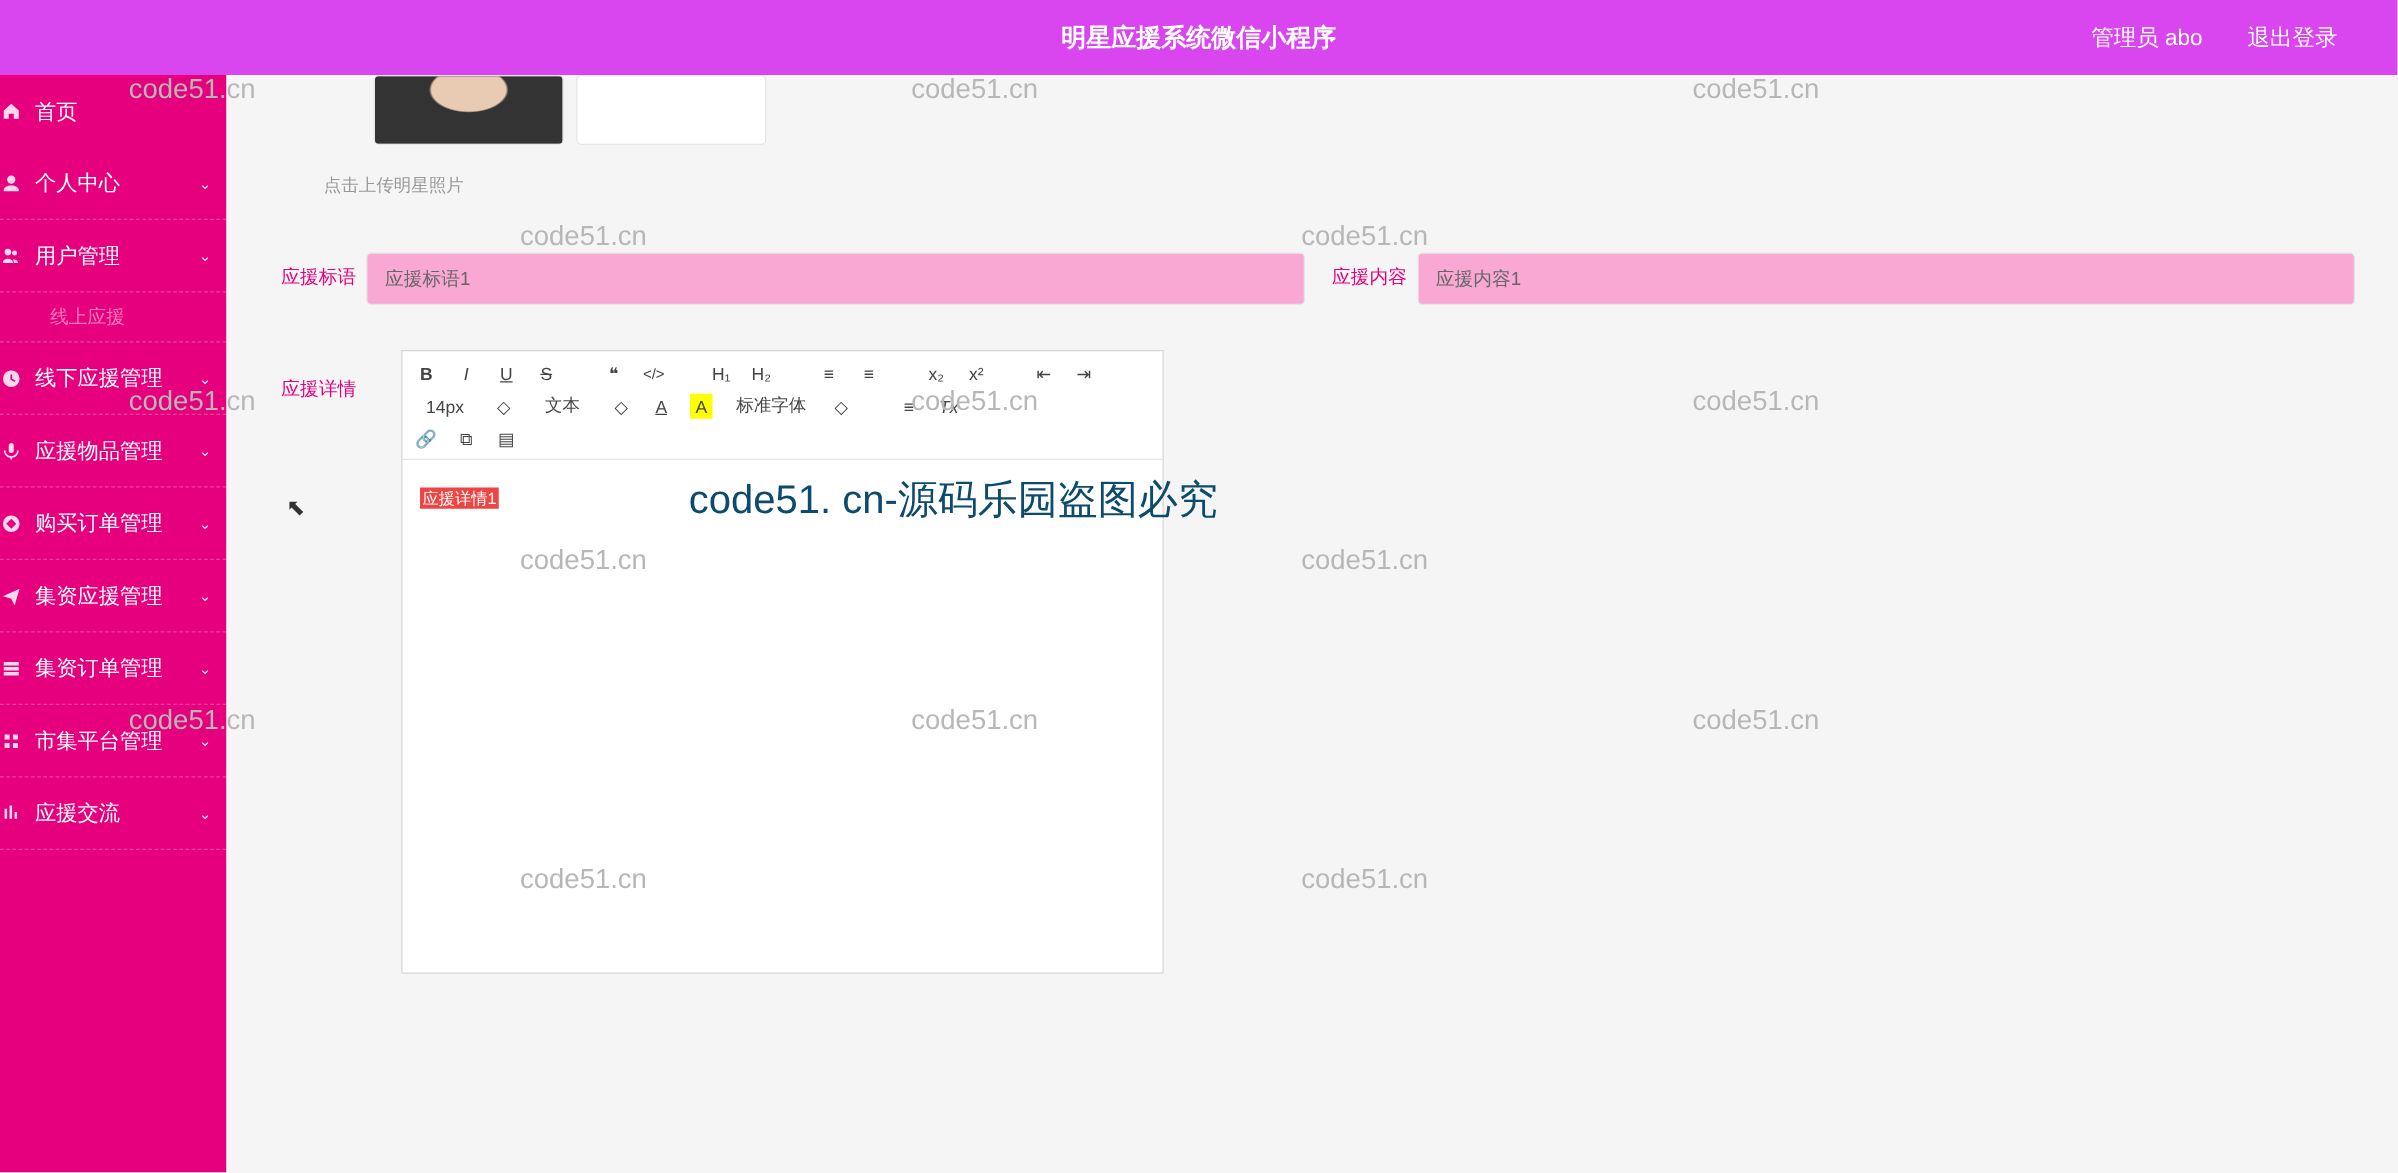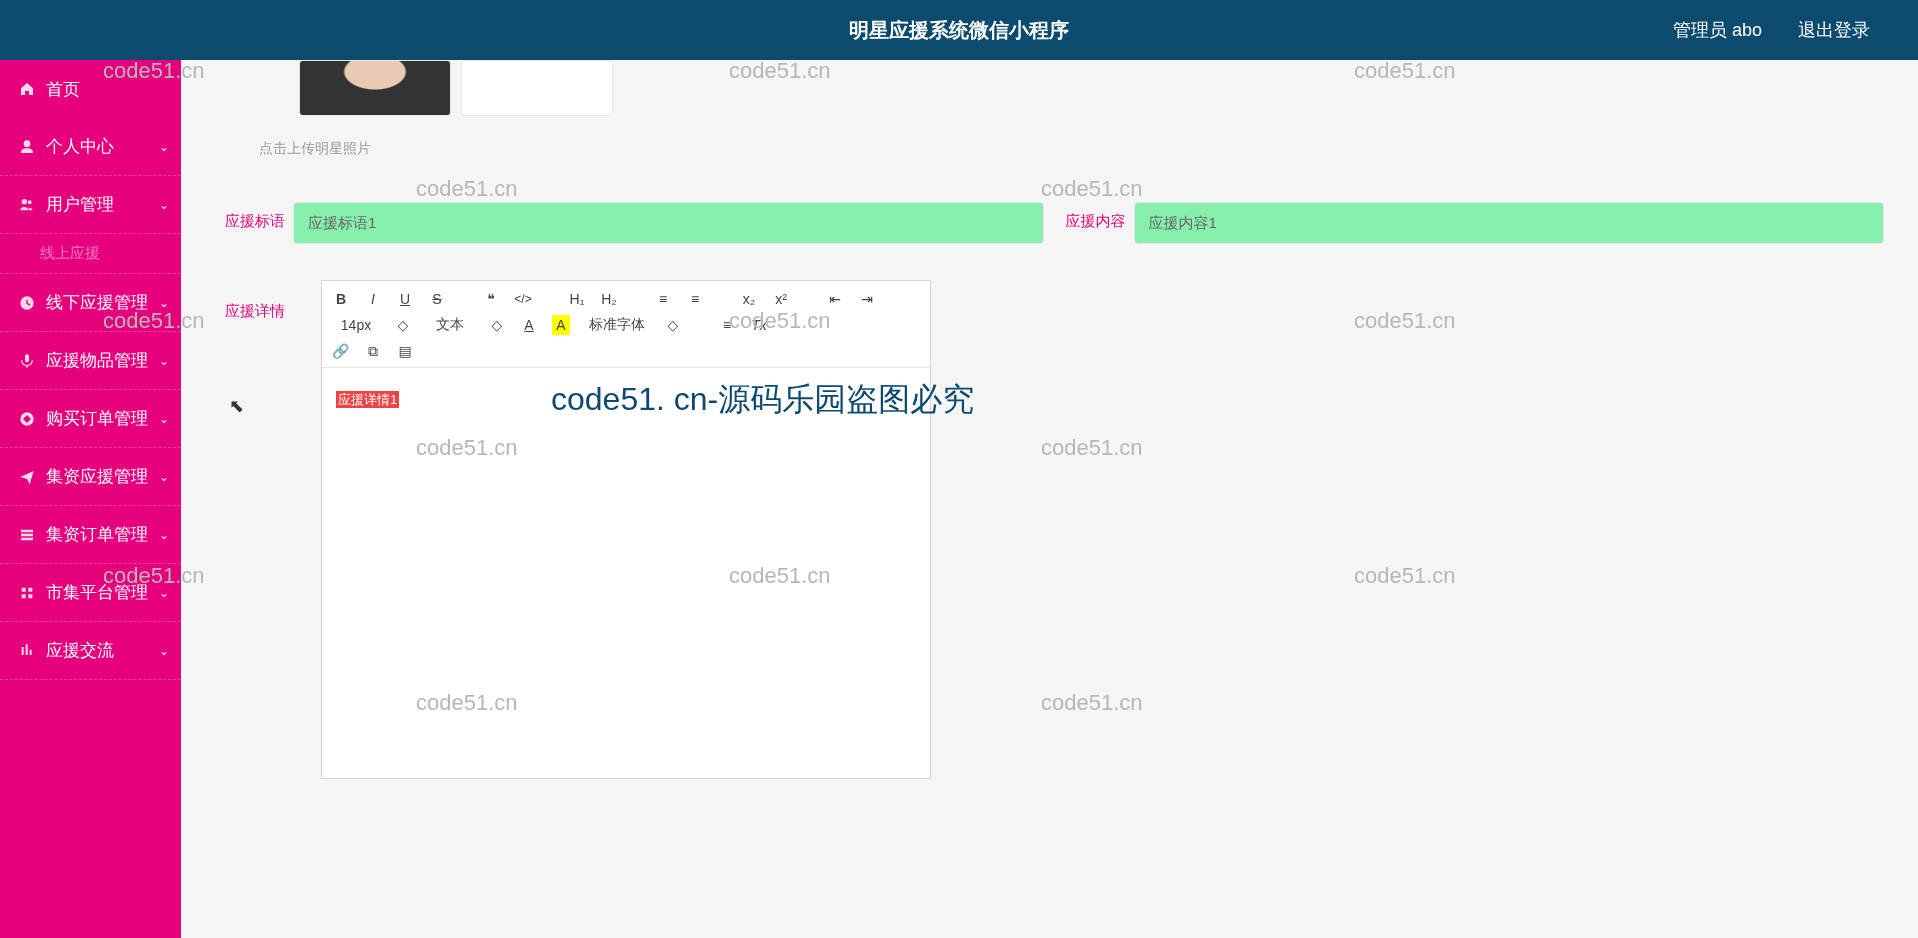--- a/index.html
+++ b/index.html
@@ -1,35 +1,35 @@
 <!DOCTYPE html>
 <html><head>
 <meta charset="utf-8">
 <style>
 * { margin:0; padding:0; box-sizing:border-box; }
 body { font-family: "Microsoft YaHei", Arial, sans-serif; background:#f5f5f5; overflow:hidden; height:938px; width:1918px; position:relative; }
-.topbar { height:60px; background:#0c4a6e; display:flex; align-items:center; justify-content:center; position:absolute; top:0; left:0; right:0; z-index:5; }
+.topbar { height:60px; background:#d946ef; display:flex; align-items:center; justify-content:center; position:absolute; top:0; left:0; right:0; z-index:5; }
 .topbar .title { color:#fff; font-size:20px; font-weight:700; }
 .topbar .right { position:absolute; right:48px; display:flex; gap:36px; color:#fff; font-size:18px; }
 .topbar .right a { color:#fff; text-decoration:none; cursor:pointer; }
 .sidebar { position:absolute; top:60px; left:0; width:181px; bottom:0; background:#e6007e; color:#fff; z-index:4; }
-.sidebar .item { height:58px; display:flex; align-items:center; padding-left:18px; font-size:17px; cursor:pointer; border-bottom:1px dashed rgba(255,255,255,.25); position:relative; }
+.sidebar .item { height:58px; display:flex; align-items:center; font-size:17px; cursor:pointer; border-bottom:1px dashed rgba(255,255,255,.25); position:relative; }
 .sidebar .item .chev { position:absolute; right:12px; font-size:12px; opacity:.9; }
 .sidebar .item.home { border-bottom:none; }
 .sidebar .item i { width:18px; height:18px; margin-right:10px; opacity:.85; display:inline-flex; align-items:center; justify-content:center; }
 .sidebar .sub { height:40px; display:flex; align-items:center; padding-left:40px; font-size:15px; color:#ff7bbd; cursor:pointer; border-bottom:1px dashed rgba(255,255,255,.25); }
 .main { position:absolute; top:60px; left:181px; right:0; bottom:0; padding:0 34px; overflow:auto; }
 .photo-block { display:flex; gap:10px; margin-top:0; }
 .photo,.photo-empty { width:152px; height:56px; border:1px solid #e5e5e5; border-radius:4px; background:#fff; }
 .photo { background:#c9b9a6; position:relative; overflow:hidden; }
 .photo .ph { position:absolute; inset:0; background:radial-gradient(ellipse at 50% 20%, #e8cbb2 28%, transparent 30%), linear-gradient(#333 0 0); }
 .upload-hint { margin-top:24px; margin-left:44px; color:#999; font-size:14px; }
 .form-row { display:flex; gap:12px; margin-top:44px; }
 .field-lbl { width:70px; padding-top:10px; color:#e6007e; font-size:15px; text-align:right; margin-right:8px; }
-.txt-input { flex:1; height:42px; background:#86efac; border:1px solid #e5e5e5; border-radius:4px; padding:0 14px; font-size:15px; color:#666; }
+.txt-input { flex:1; height:42px; background:#f9a8d4; border:1px solid #e5e5e5; border-radius:4px; padding:0 14px; font-size:15px; color:#666; }
 .form-row .col { display:flex; flex:1; }
 .detail-lbl { width:70px; color:#e6007e; font-size:15px; text-align:right; margin-top:58px; }
 .detail-row { display:flex; gap:20px; }
 .editor { width:610px; margin-top:36px; margin-left:16px; border:1px solid #d5d5d5; background:#fff; }
 .toolbar { border-bottom:1px solid #e5e5e5; padding:8px 10px 6px; }
 .tb-row { display:flex; flex-wrap:wrap; align-items:center; gap:14px; margin-bottom:6px; }
 .tb-row .tb { font-size:14px; color:#444; cursor:pointer; display:inline-flex; align-items:center; justify-content:center; min-width:18px; height:20px; }
 .tb-row .tb.sel { min-width:48px; }
 .tb-row .tb.selw { min-width:66px; }
 .tb-row .sep { width:8px; }

